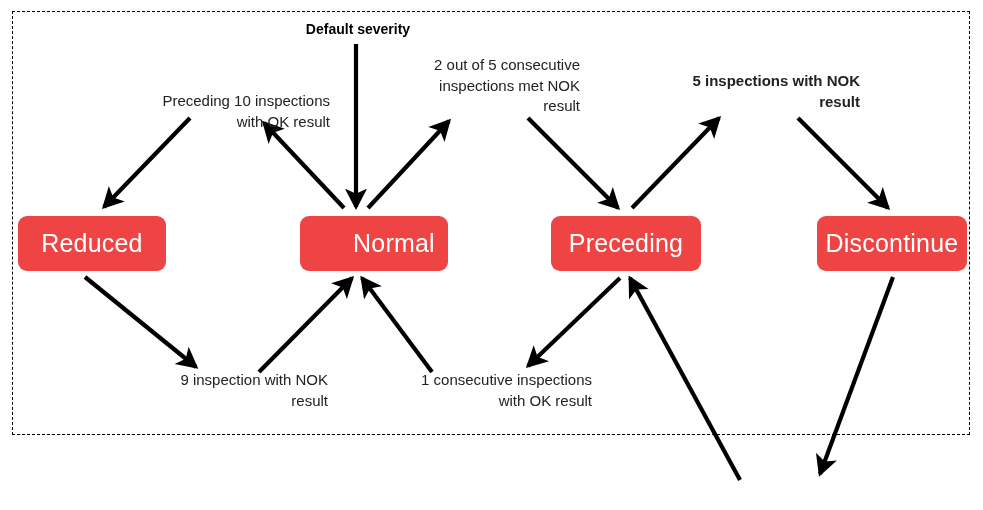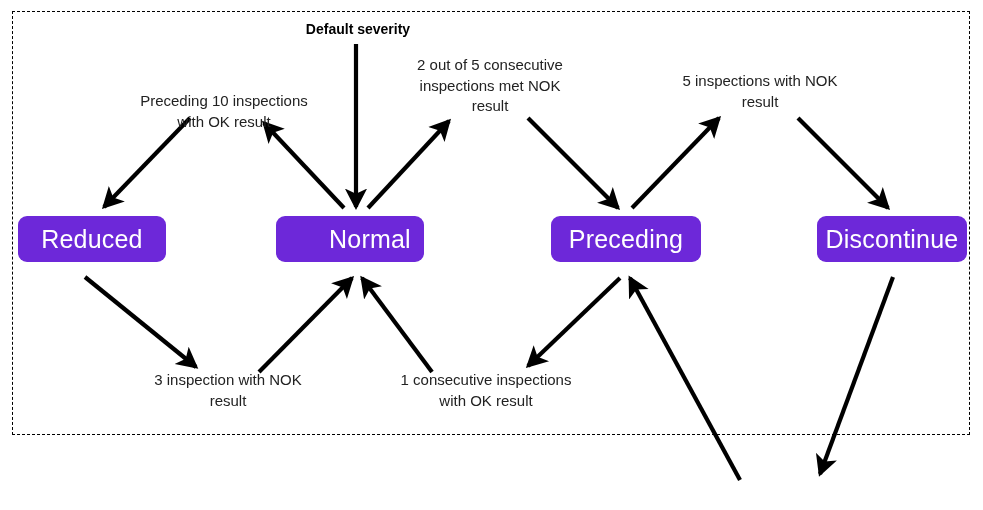--- a/index.html
+++ b/index.html
@@ -31,44 +31,44 @@
     left: 12px;
     top: 11px;
     width: 958px;
     height: 424px;
     border: 1.4px dashed #000000;
     box-sizing: border-box;
     background: transparent;
   }
   .state-box {
     position: absolute;
-    height: 46px;
+    height: 55px;
     border-radius: 9px;
-    background: #6d28d9;
+    background: #ef4444;
     color: #ffffff;
     display: flex;
     align-items: center;
     justify-content: center;
     font-size: 25px;
     font-weight: 400;
     letter-spacing: 0.2px;
     font-family: "Liberation Sans", sans-serif;
     line-height: 1;
     box-sizing: border-box;
   }
   #box-reduced    { left: 18px;  top: 216px; width: 148px; }
-  #box-normal     { left: 276px; top: 216px; width: 148px; padding-left: 40px; }
+  #box-normal     { left: 300px; top: 216px; width: 148px; padding-left: 40px; }
   #box-tightened  { left: 551px; top: 216px; width: 150px; }
   #box-discontinue{ left: 817px; top: 216px; width: 150px; }
 
   .edge-label {
     position: absolute;
     font-size: 15px;
     color: #222222;
-    text-align: center;
+    text-align: right;
     line-height: 1.38;
     font-family: "Liberation Sans", sans-serif;
     white-space: pre-line;
   }
   .title-label {
     position: absolute;
     font-size: 14px;
     font-weight: bold;
     color: #000000;
     text-align: center;
@@ -80,21 +80,21 @@
     font-weight: bold;
     color: #FF0000;
     text-align: center;
     font-family: "Liberation Sans", sans-serif;
     letter-spacing: -0.1px;
   }
 
   #lbl-default       { left: 258px; top: 21px;  width: 200px; }
   #lbl-reduce-to     { left: 118px; top: 71px;  width: 212px; margin-top: 20px; }
   #lbl-to-tightened  { left: 400px; top: 55px;  width: 180px; }
-  #lbl-tight-to-disc { left: 660px; top: 71px;  width: 200px; }
+  #lbl-tight-to-disc { left: 660px; top: 71px;  width: 200px; font-weight: bold; }
   #lbl-nok-1         { left: 128px; top: 370px; width: 200px; }
   #lbl-back-normal   { left: 380px; top: 370px; width: 212px; }
   #lbl-manual        { left: 680px; top: 478px; width: 200px; }
 </style>
 </head>
 <body>
 
 <div id="canvas">
 
   <div class="dashed-frame"></div>
@@ -172,20 +172,20 @@
   <div class="edge-label" id="lbl-reduce-to">Preceding 10 inspections
 with OK result</div>
 
   <div class="edge-label" id="lbl-to-tightened">2 out of 5 consecutive
 inspections met NOK
 result</div>
 
   <div class="edge-label" id="lbl-tight-to-disc">5 inspections with NOK
 result</div>
 
-  <div class="edge-label" id="lbl-nok-1">3 inspection  with NOK
+  <div class="edge-label" id="lbl-nok-1">9 inspection  with NOK
 result</div>
 
   <div class="edge-label" id="lbl-back-normal">1 consecutive  inspections
 with OK result</div>
 
 
 </div>
 
 </body></html>

